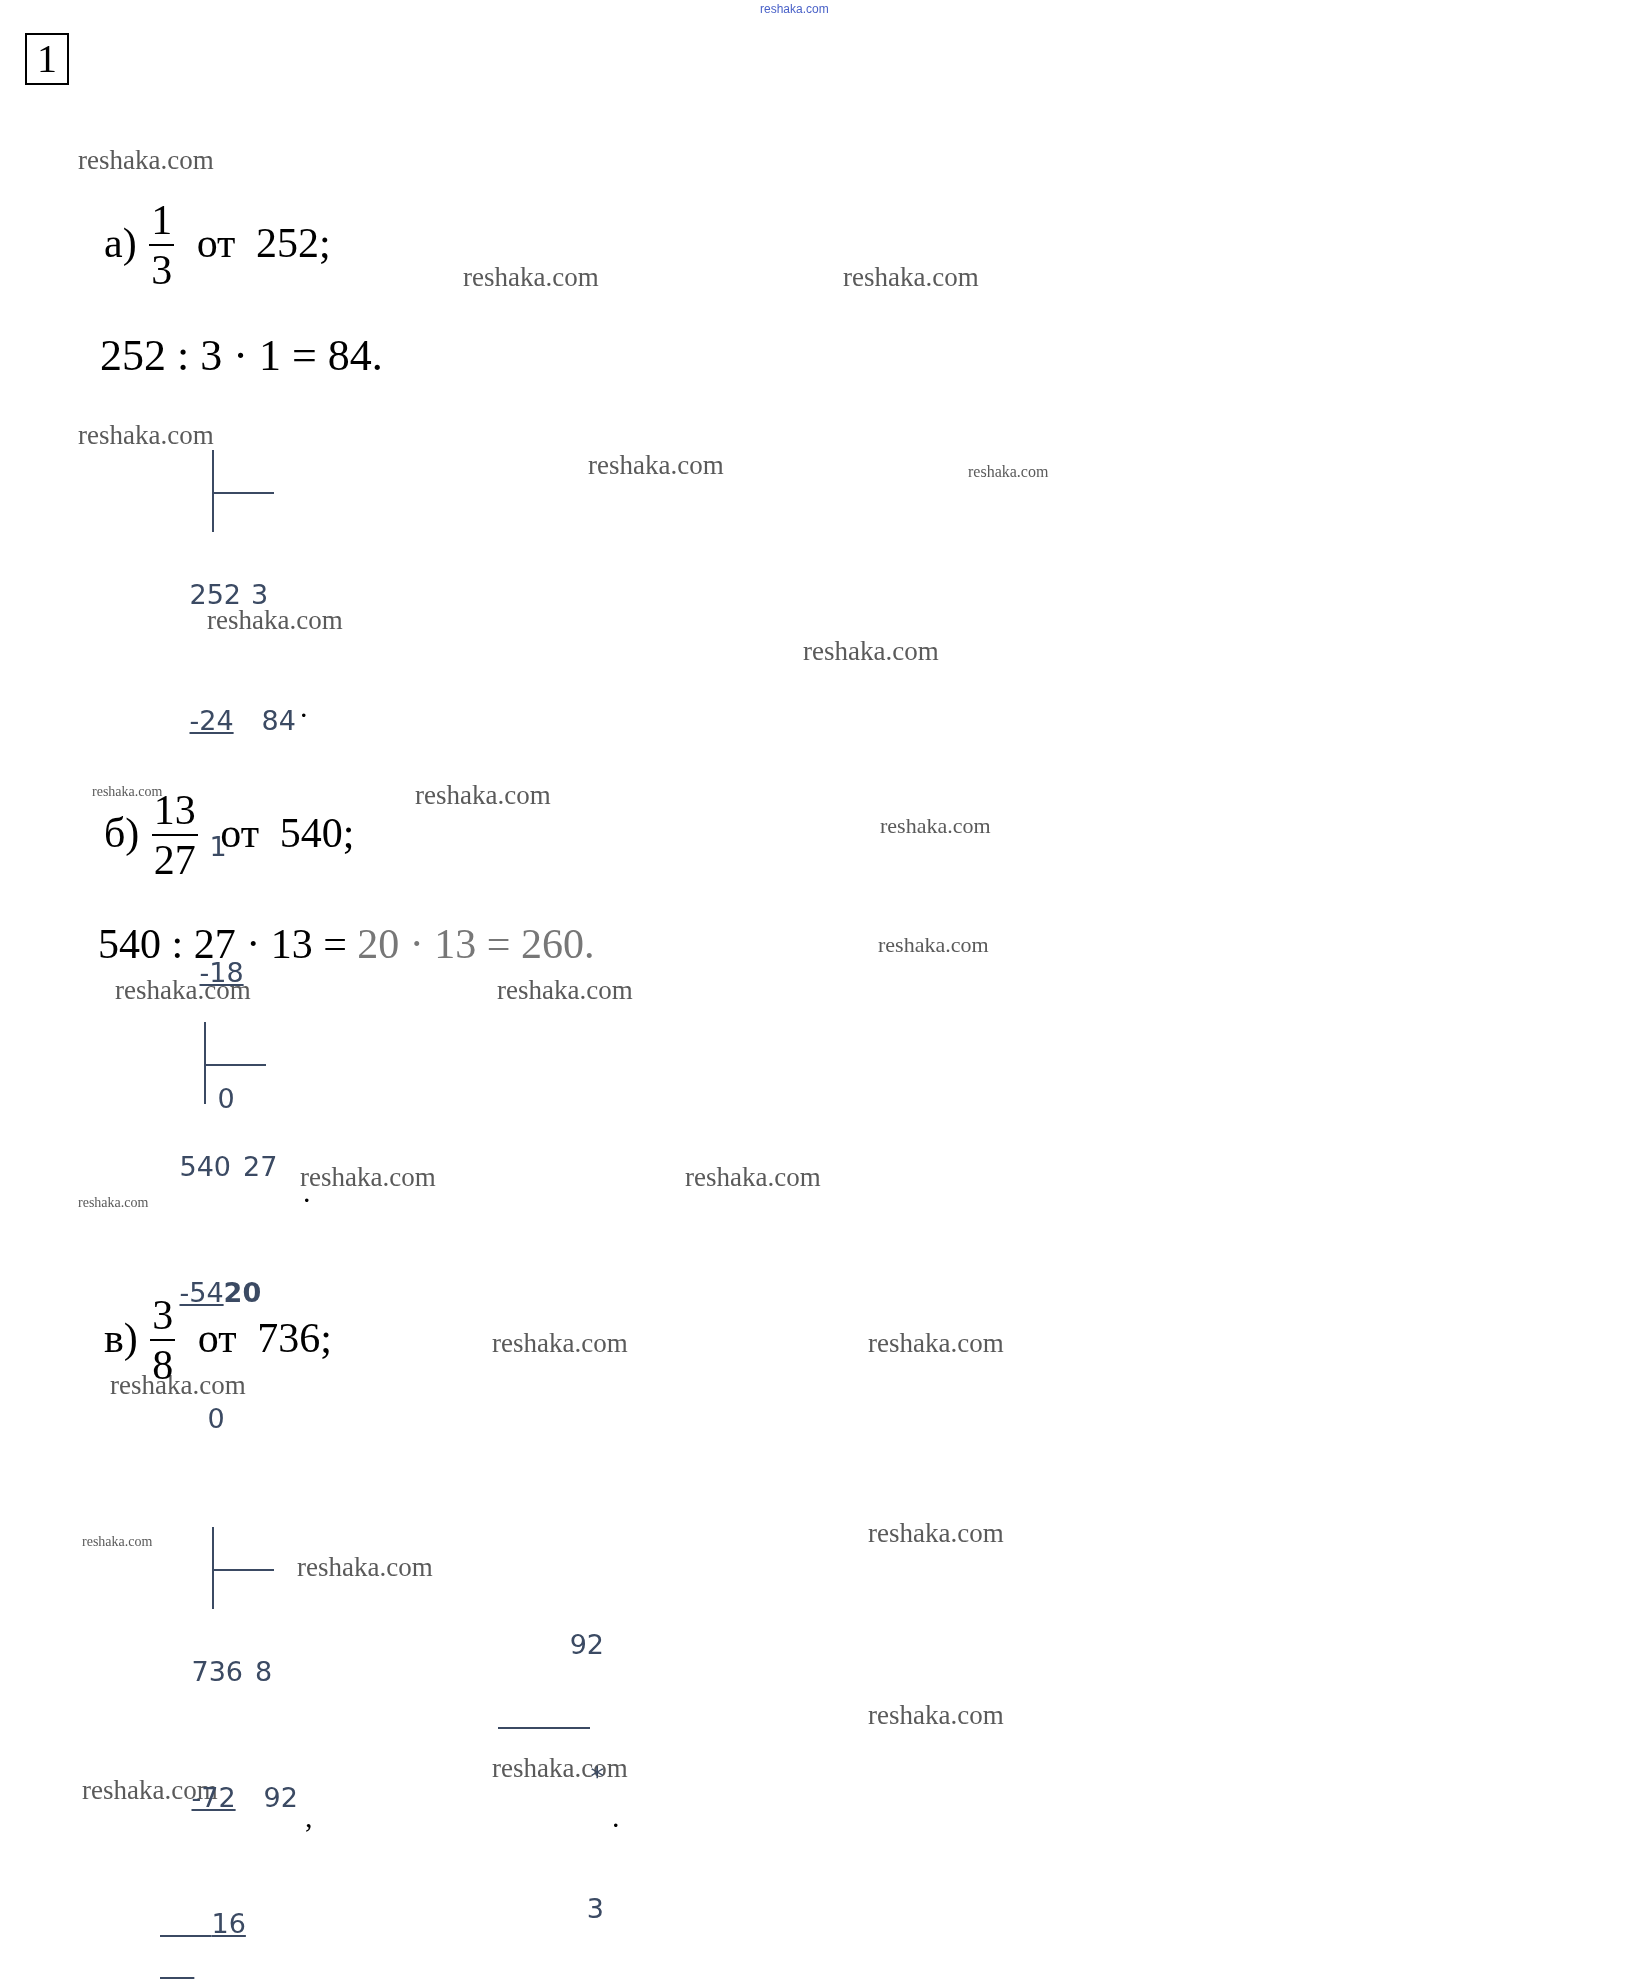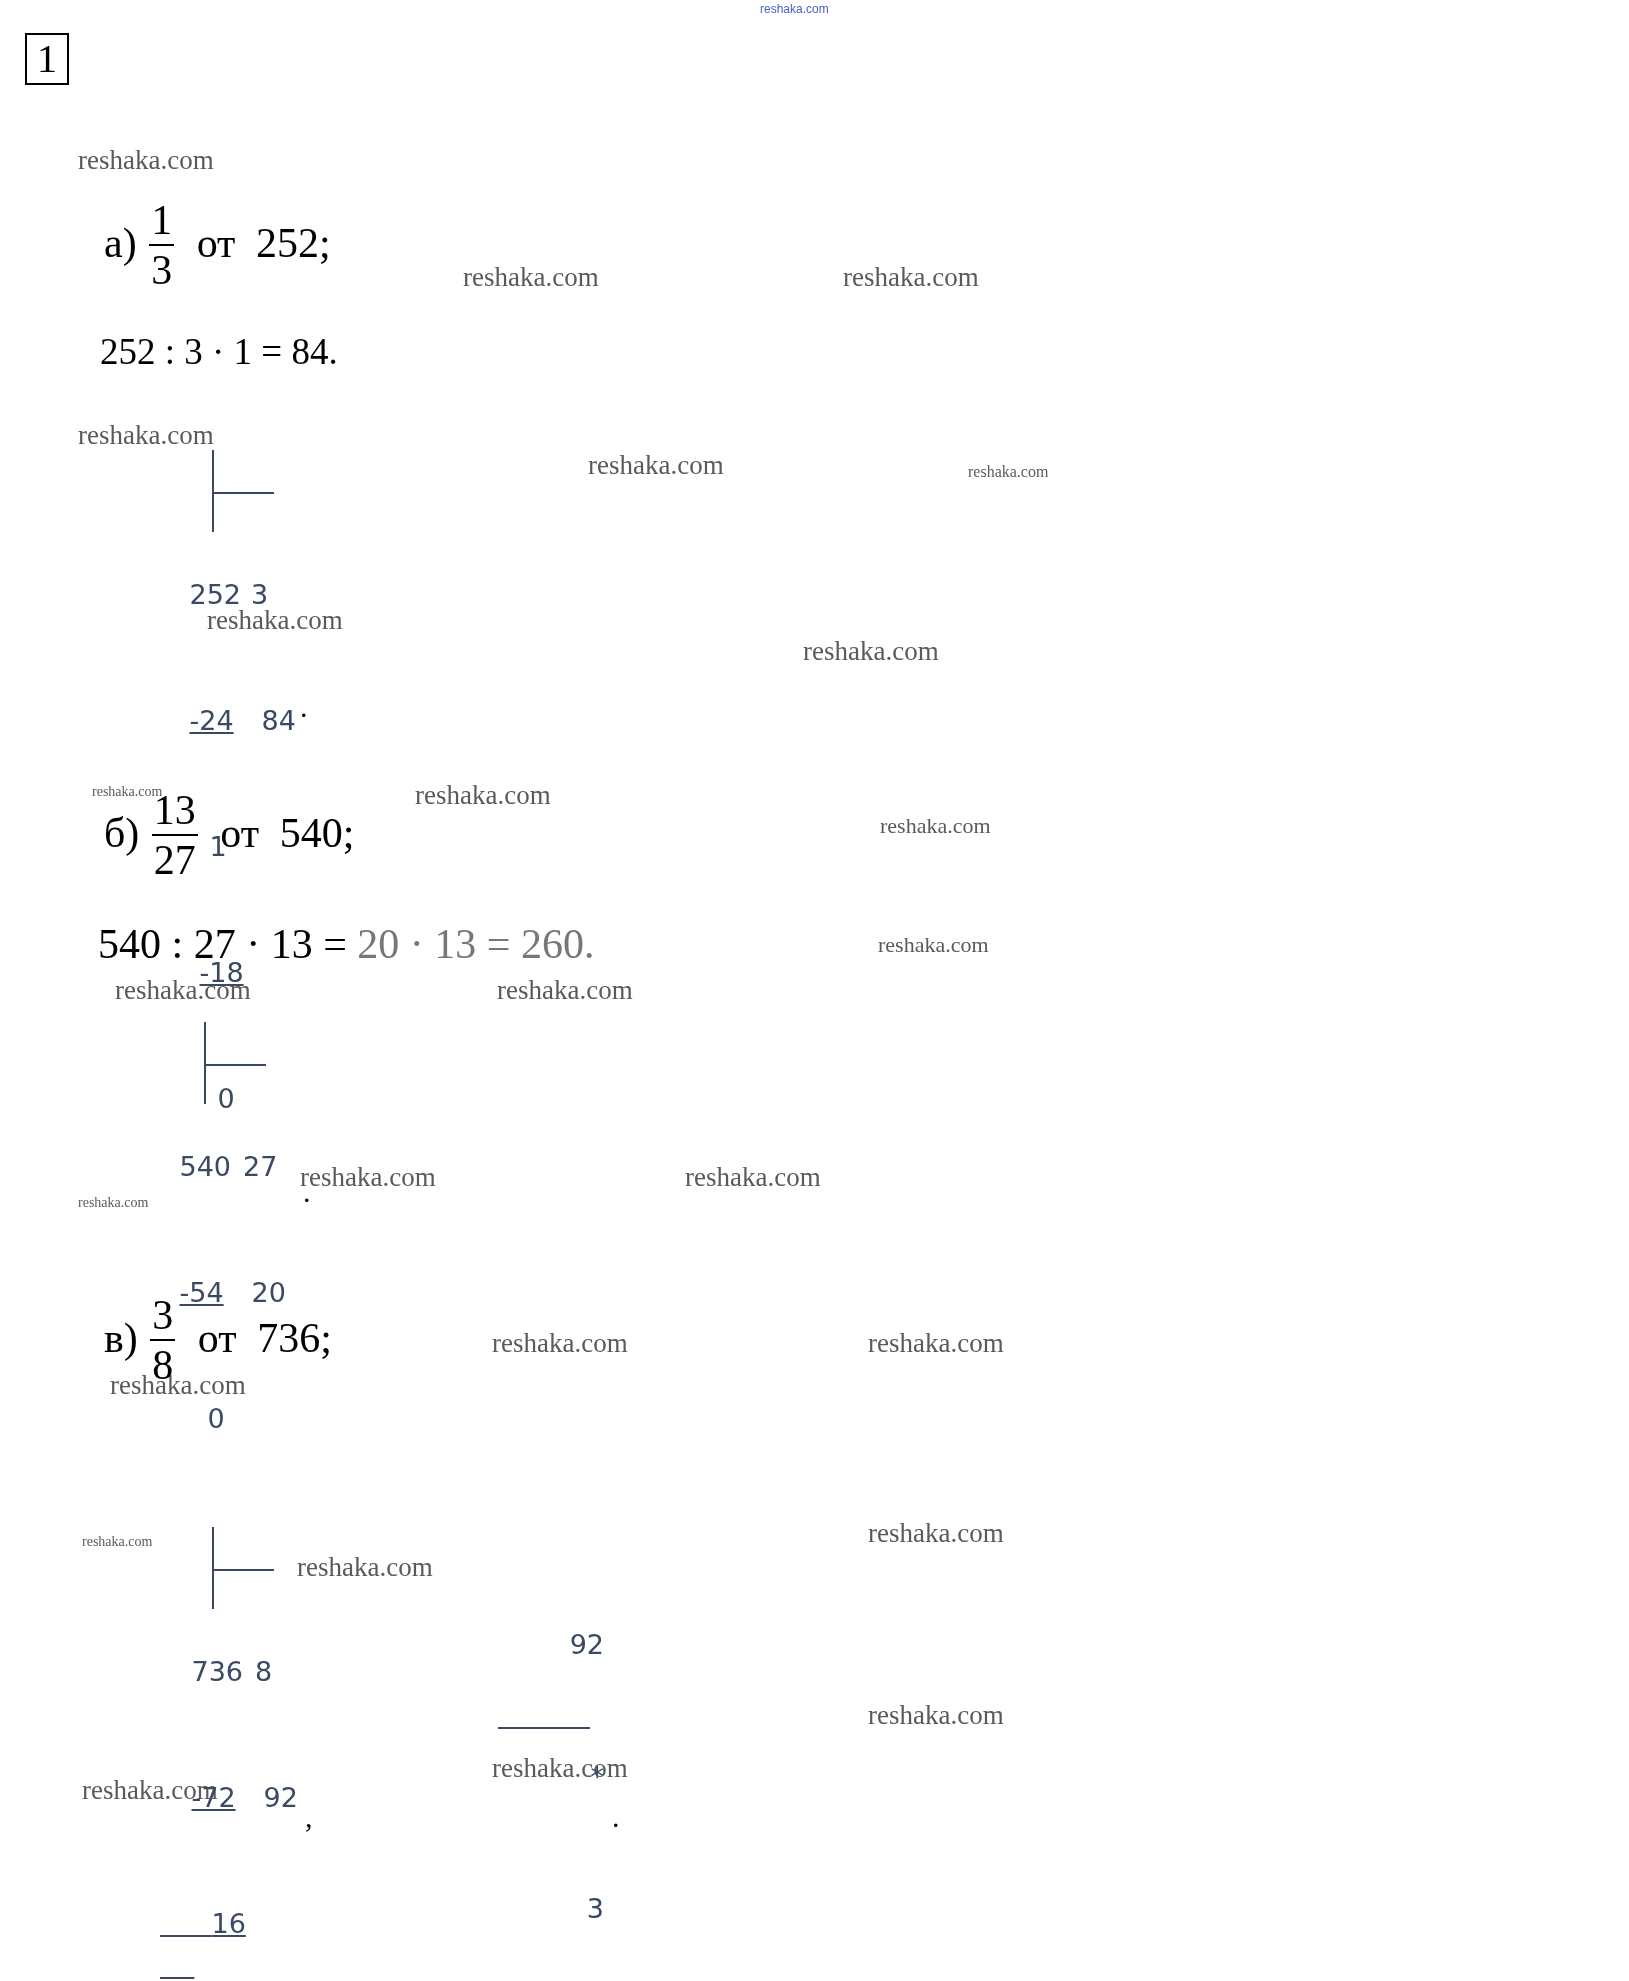--- a/index.html
+++ b/index.html
@@ -141,21 +141,21 @@
     <span>а)</span>
     <span class="frac">
       <span class="top">1</span>
       <span class="bar"></span>
       <span class="bot">3</span>
     </span>
     <span style="margin-left:10px;">от</span>
     <span style="margin-left:10px;">252;</span>
   </div>
 
-  <div class="math" style="left:100px; top:330px; font-size:37px;">252 : 3 · 1 = 84.</div>
+  <div class="math" style="left:100px; top:330px; font-size:44px;">252 : 3 · 1 = 84.</div>
 
   <div class="ld" style="left:138px; top:448px;">
     <div style="position:relative; height:42px;">
       <span>252</span><span style="margin-left:10px;">3</span>
     </div>
     <div style="position:relative; height:42px;">
       <span class="u">-24</span><span style="margin-left:28px;">84</span>
     </div>
     <div style="position:relative; height:42px; padding-left:20px;">
       <span>1</span>
@@ -185,21 +185,21 @@
 
   <div class="math" style="left:98px; top:920px; font-size:42px;">
     <span>540 : 27 · 13 = </span><span class="mathlight">20 · 13 = 260.</span>
   </div>
 
   <div class="ld" style="left:128px; top:1020px;">
     <div style="position:relative; height:42px;">
       <span>540</span><span style="margin-left:12px;">27</span>
     </div>
     <div style="position:relative; height:42px;">
-      <span class="u">-54</span><span style="margin-left:28px;">20</span>
+      <span class="u">-54</span><span style="font-weight:bold;">20</span>
     </div>
     <div style="position:relative; height:42px; padding-left:28px;">
       <span>0</span>
     </div>
   </div>
   <div class="vbar" style="left:204px; top:1022px; height:42px;"></div>
   <div class="vbar" style="left:204px; top:1064px; height:40px;"></div>
   <div class="hbar" style="left:204px; top:1064px; width:62px;"></div>
   <div class="dot" style="left:303px; top:1175px;">.</div>
 

